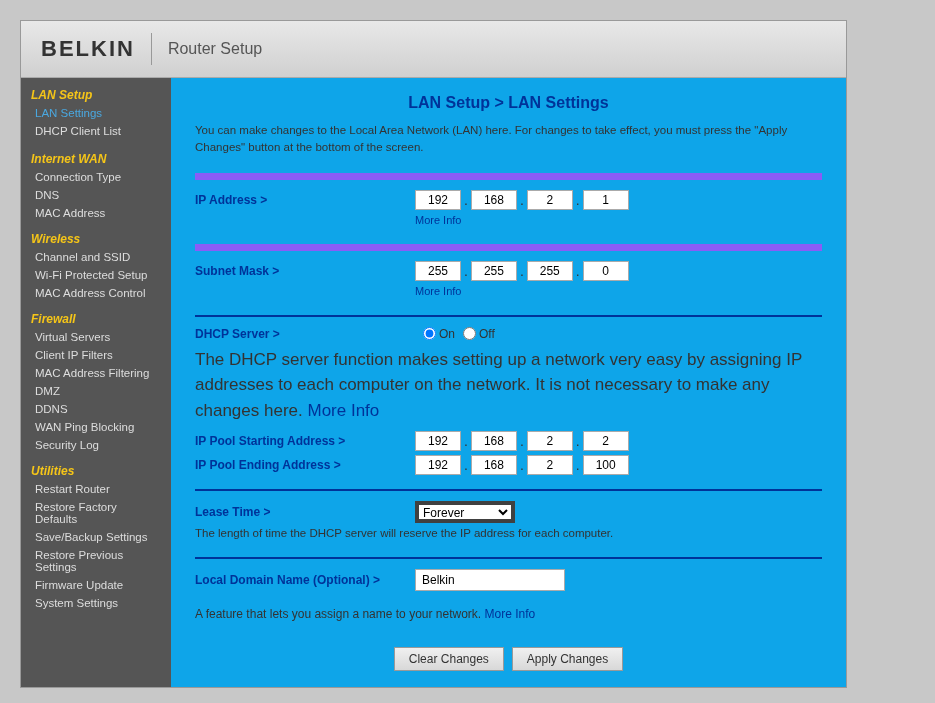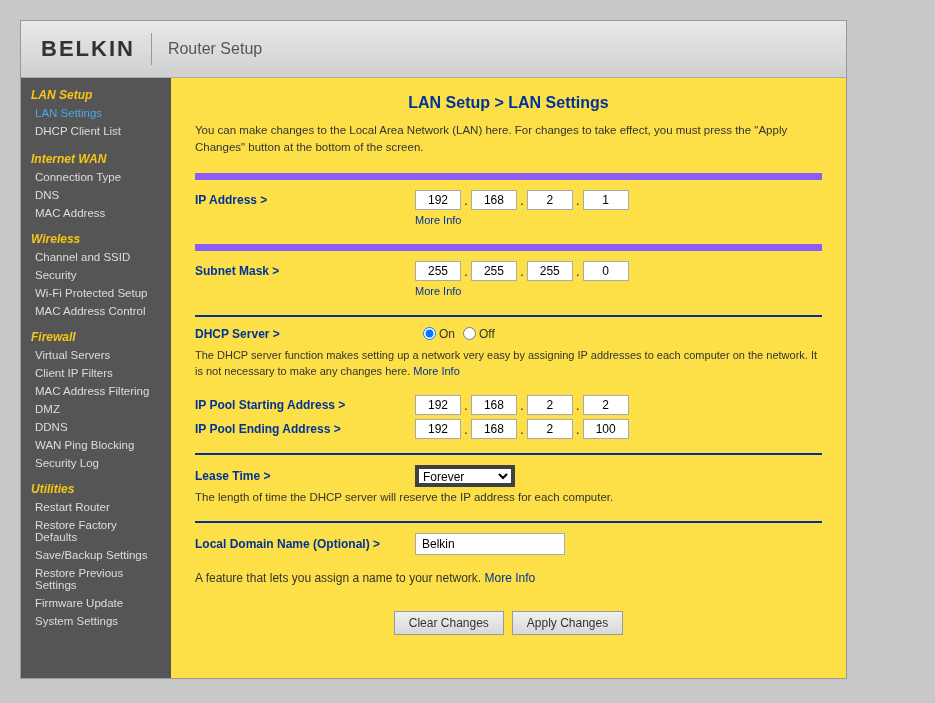--- a/index.html
+++ b/index.html
@@ -75,21 +75,21 @@
       cursor: pointer;
     }
     .sidebar-item.active {
       color: #4aa8e0;
     }
 
     
     .content {
       flex: 1;
       padding: 16px 24px;
-      background: #fde047;
+      background: #0ea5e9;
     }
 
     .page-title {
       color: #003399;
       font-size: 16px;
       font-weight: bold;
       text-align: center;
       margin-bottom: 10px;
     }
 
@@ -173,24 +173,24 @@
 
     .radio-label {
       font-size: 12px;
       color: #333;
       display: flex;
       align-items: center;
       gap: 3px;
     }
 
     .dhcp-description {
-      font-size: 11px;
+      font-size: 17px;
       color: #333;
       line-height: 1.5;
-      margin-bottom: 15px;
+      margin-bottom: 8px;
     }
 
     .dhcp-description a {
       color: #003399;
     }
 
     .ip-pool-row {
       display: flex;
       align-items: center;
       margin-bottom: 4px;
@@ -279,21 +279,20 @@
         <a class="sidebar-item active">LAN Settings</a>
         <a class="sidebar-item">DHCP Client List</a>
 
         <span class="sidebar-section-label" style="margin-top:6px">Internet WAN</span>
         <a class="sidebar-item">Connection Type</a>
         <a class="sidebar-item">DNS</a>
         <a class="sidebar-item">MAC Address</a>
 
         <span class="sidebar-section-label" style="margin-top:4px">Wireless</span>
         <a class="sidebar-item">Channel and SSID</a>
-        <a class="sidebar-item">Security</a>
         <a class="sidebar-item">Wi-Fi Protected Setup</a>
         <a class="sidebar-item">MAC Address Control</a>
 
         <span class="sidebar-section-label" style="margin-top:4px">Firewall</span>
         <a class="sidebar-item">Virtual Servers</a>
         <a class="sidebar-item">Client IP Filters</a>
         <a class="sidebar-item">MAC Address Filtering</a>
         <a class="sidebar-item">DMZ</a>
         <a class="sidebar-item">DDNS</a>
         <a class="sidebar-item">WAN Ping Blocking</a>

